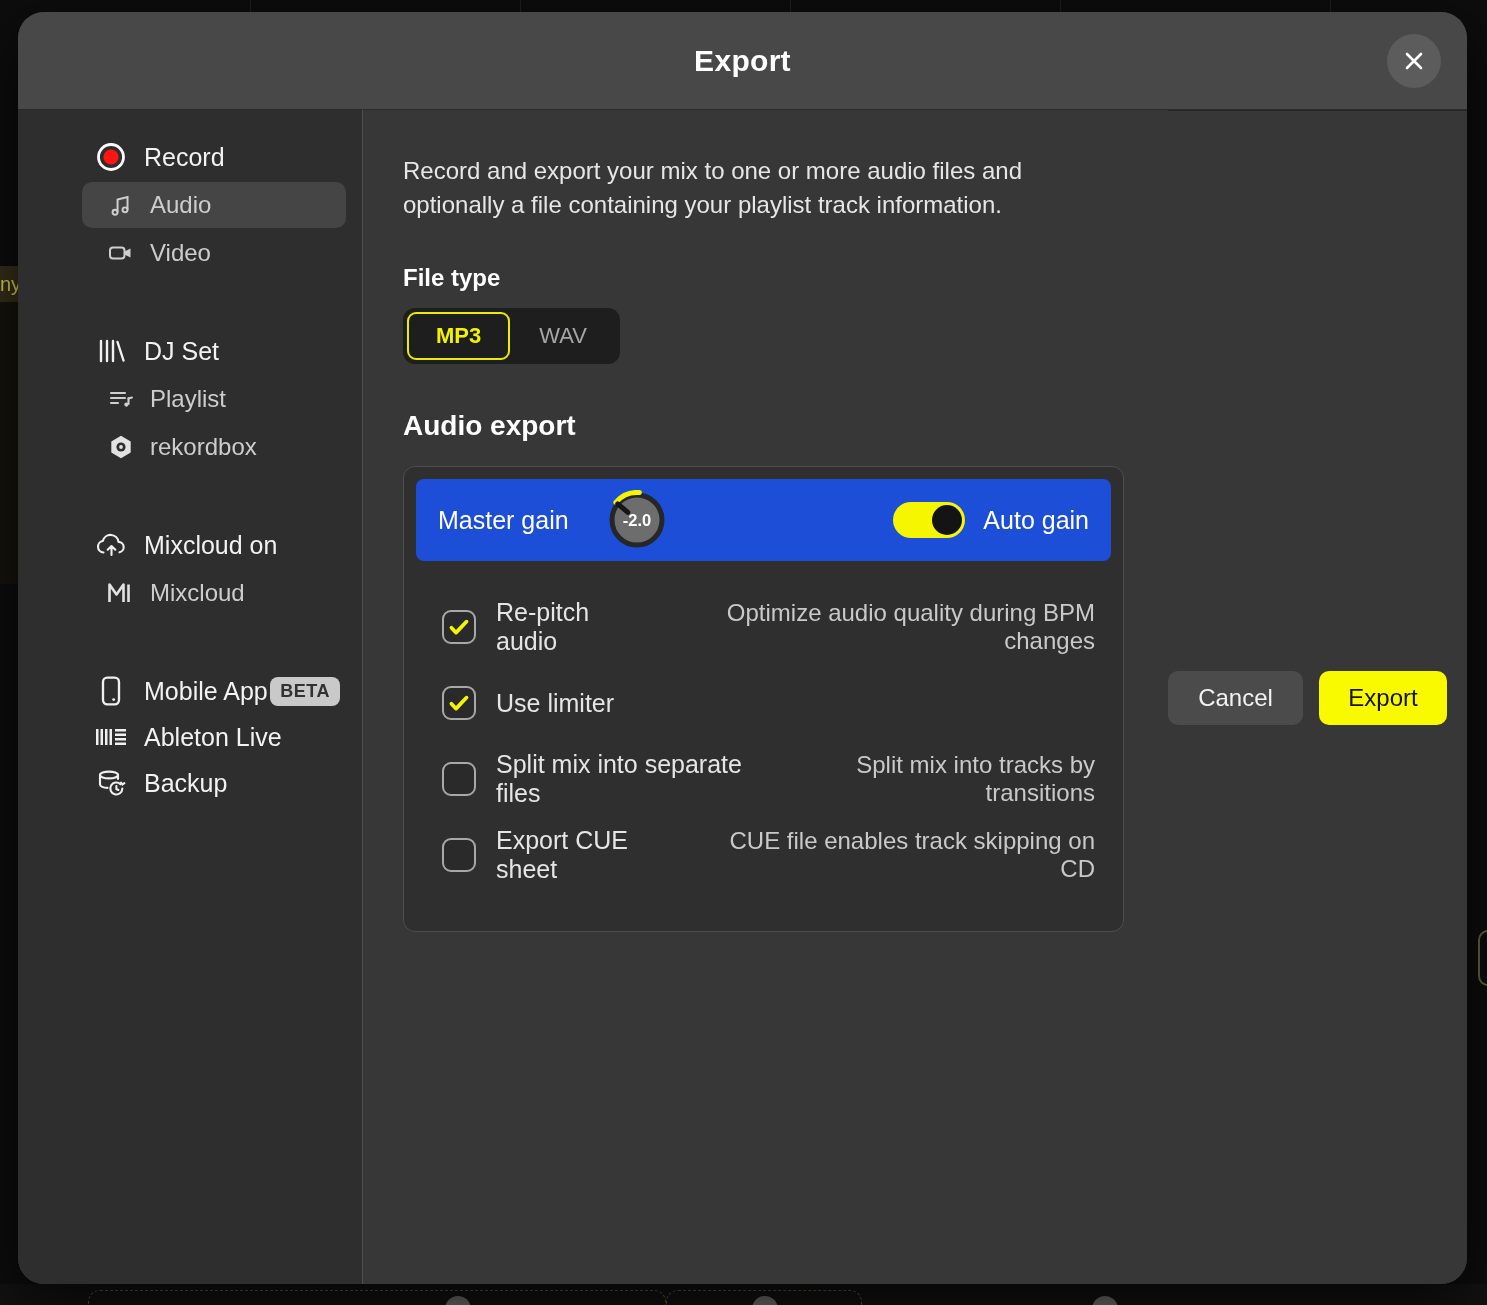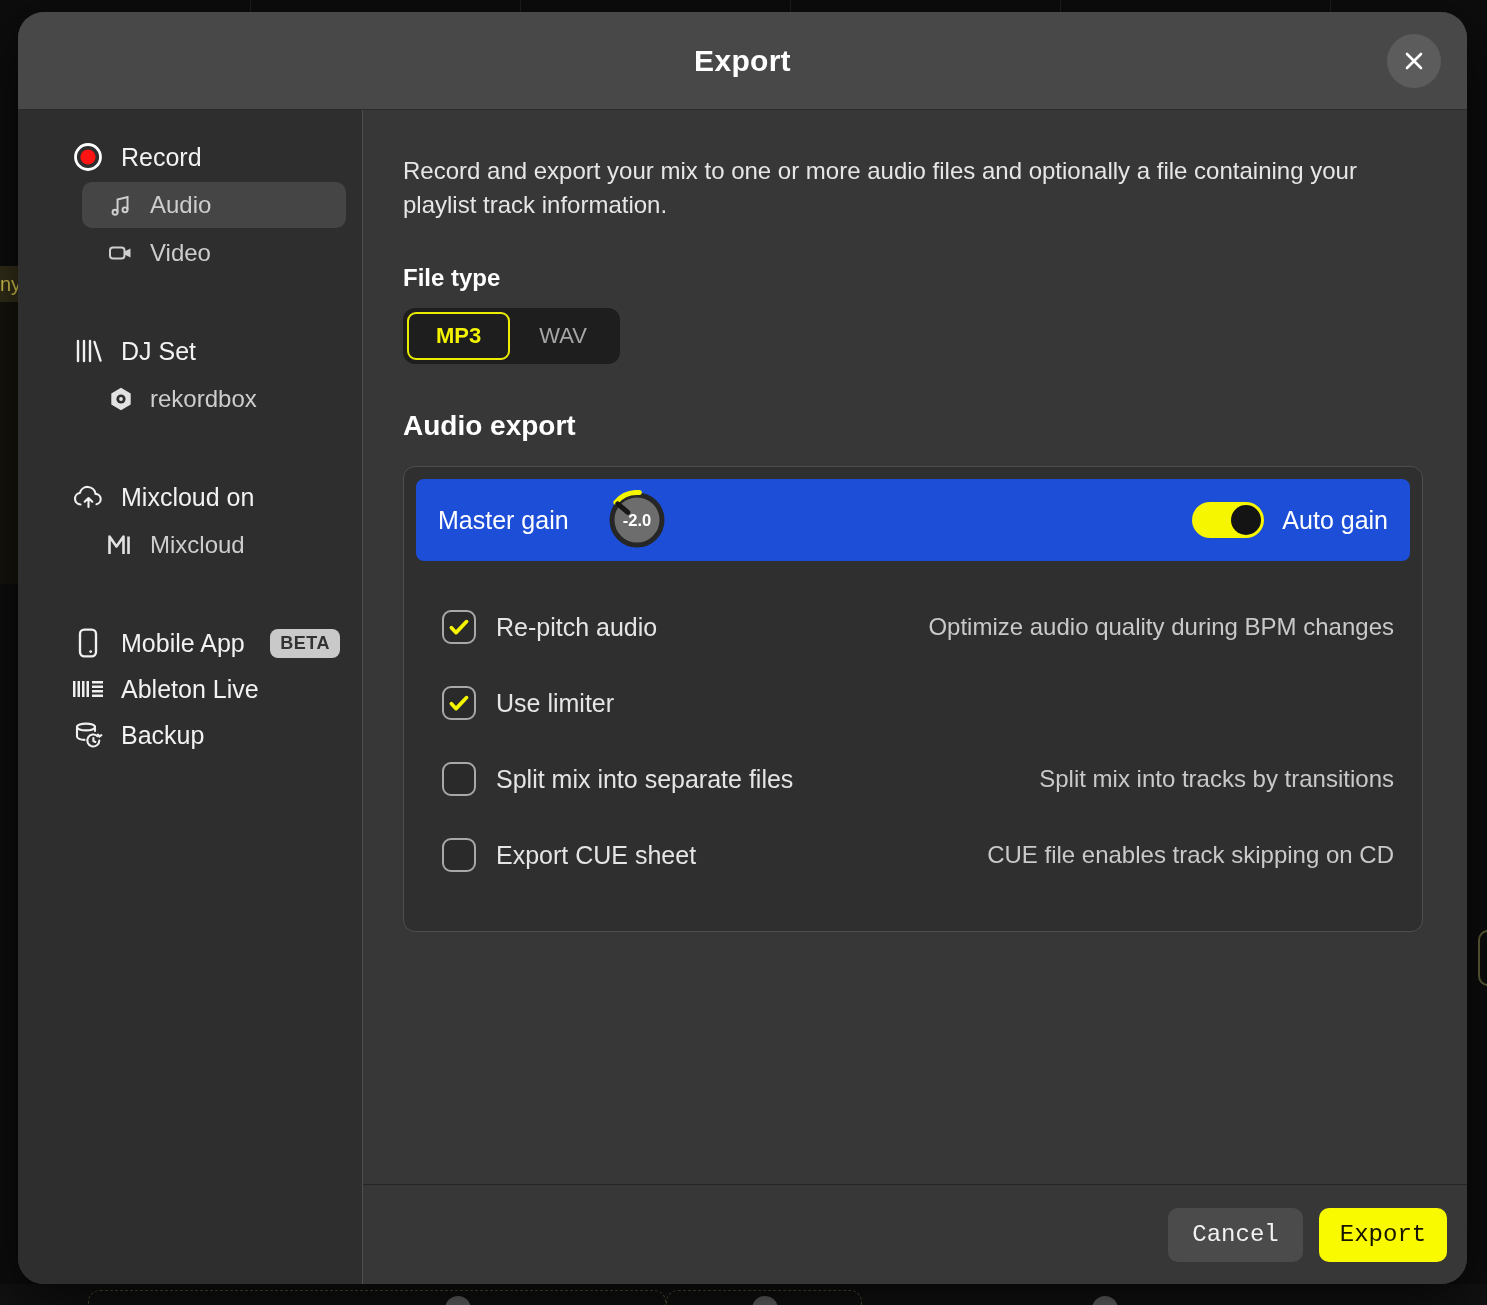--- a/index.html
+++ b/index.html
@@ -39,33 +39,33 @@
   }
   .modal-body { flex:1; display:flex; min-height:0; }
 
   
   .sidebar {
     width:345px; flex:0 0 345px; background:#2e2e2e; border-right:1px solid #4f4f4f;
     padding-top:24px; color:#e9e9e9;
   }
   .side-row { display:flex; align-items:center; height:46px; cursor:pointer; }
   .side-row .icon { display:flex; align-items:center; justify-content:center; }
-  .side-row.lvl0 { padding-left:49px; font-size:25px; color:#f2f2f2; }
+  .side-row.lvl0 { padding-left:72px; font-size:25px; color:#f2f2f2; }
   .side-row.lvl0 .icon { width:42px; margin-right:12px; }
   .side-row.lvl1 { margin:2px 16px 2px 64px; border-radius:10px; padding-left:22px; font-size:24px; color:#cdcdcd; height:46px; }
   .side-row.lvl1 .icon { width:34px; margin-right:12px; }
   .side-row.lvl1.selected { background:#454545; }
   .gap-group { height:50px; }
   .beta-badge {
     margin-left:auto; margin-right:22px; background:#c9c9c9; color:#323232;
     font-size:18px; font-weight:600; padding:4px 10px; border-radius:8px; letter-spacing:.5px;
   }
 
   
-  .main-col { flex:1; display:flex; flex-direction:column; min-width:0; background:#373737;gap:19px; }
+  .main-col { flex:1; display:flex; flex-direction:row; min-width:0; background:#373737; }
   .main-content { flex:1; padding:44px 44px 0 40px; overflow:hidden; }
   .description { color:#e6e6e6; font-size:24px; line-height:34px; max-width:1030px; }
   .label-filetype { margin-top:42px; color:#fff; font-size:24px; font-weight:700; }
   .seg-wrap {
     margin-top:16px; display:inline-flex; background:#1e1e1e; border-radius:12px; padding:4px; align-items:stretch;text-align:center;
   }
   .seg {
     padding:9px 27px; font-size:22px; border-radius:9px; border:2px solid transparent;
     color:#a6a6a6; cursor:pointer; display:flex; align-items:center;
   }
@@ -97,21 +97,21 @@
     display:flex; align-items:center; justify-content:center; cursor:pointer; flex:0 0 34px;
   }
   .checkbox .check { display:none; }
   .checkbox.checked .check { display:block; }
   .opt-label { margin-left:20px; color:#e5e5e5; font-size:25px; }
   .opt-desc { margin-left:auto; color:#c9c9c9; font-size:24px; text-align:right; }
 
   
   .footer {
     flex:0 0 100px; border-top:1px solid #252525;
-    display:flex; align-items:center; justify-content:flex-end; gap:16px; padding-right:20px;font-family:Liberation Mono, monospace;
+    display:flex; align-items:center; justify-content:flex-end; gap:16px; padding-right:20px;
   }
   .btn { height:54px; border-radius:10px; display:flex; align-items:center; justify-content:center; font-size:24px; cursor:pointer; }
   .btn-cancel { width:135px; background:#4b4b4b; color:#f2f2f2; }
   .btn-export { width:128px; background:#f9f900; color:#141400; }
 </style>
 </head>
 <body>
 
 <div class="screen">
 
@@ -182,20 +182,31 @@
 
         <div class="side-row lvl0">
           <span class="icon">
             <svg width="30" height="30" viewBox="0 0 30 30" stroke="#f0f0f0" stroke-width="2.4" stroke-linecap="round" fill="none">
                 <path d="M5 5v20M11 5v20M17 5v20M21.5 6l6 18.5"></path>
               </svg>
           </span>
           <span>DJ Set</span>
         </div>
 
+        <div class="side-row lvl1">
+          <span class="icon">
+            <svg width="28" height="28" viewBox="0 0 28 28" fill="none" stroke="#cfcfcf" stroke-width="2.1" stroke-linecap="round">
+                <path d="M4 8h14M4 13h14M4 18h7"></path>
+                <path d="M21.5 13.4v5.6"></path>
+                <circle cx="19.4" cy="19.6" r="2.1" fill="#cfcfcf" stroke="none"></circle>
+                <path d="M21.5 13.4l3.4-.9"></path>
+              </svg>
+          </span>
+          <span>Playlist</span>
+        </div>
 
         <div class="side-row lvl1">
           <span class="icon">
             <svg width="28" height="28" viewBox="0 0 28 28">
                 <path d="M14 2.8l9.7 5.6v11.2L14 25.2l-9.7-5.6V8.4z" fill="#e2e2e2"></path>
                 <circle cx="14" cy="14" r="4.6" fill="#2e2e2e"></circle>
                 <circle cx="14" cy="14" r="1.9" fill="#e2e2e2"></circle>
               </svg>
           </span>
           <span>rekordbox</span>

